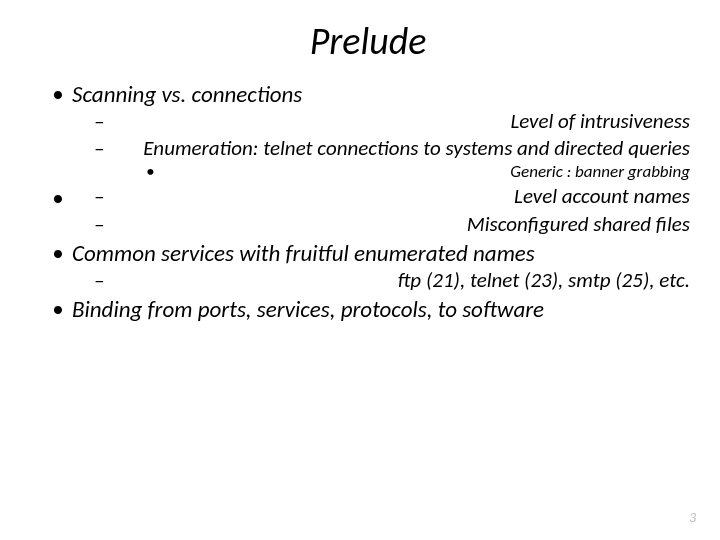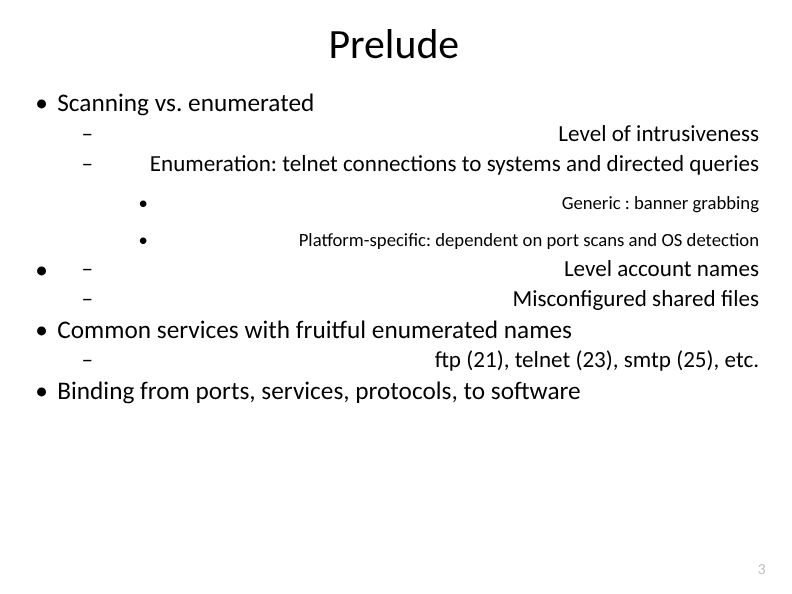--- a/index.html
+++ b/index.html
@@ -8,22 +8,23 @@
     height: 540px;
     background: #fff;
     font-family: Calibri, "Segoe UI", Arial, sans-serif;
     color: #000;
     position: relative;
     overflow: hidden;
   }
   .slide {
     width: 100%;
     height: 100%;
-    padding: 18px 30px 20px 26px;
+    padding: 18px 30px 20px 46px;
     position: relative;
+    font-style: italic;
   }
   .title {
     font-size: 38px;
     font-weight: 400;
     text-align: center;
     margin-bottom: 16px;
   }
   ul { list-style: none; }
   .lvl1 > li {
     font-size: 23px;
@@ -51,21 +52,20 @@
     position: absolute;
     left: 4px;
     top: 0;
   }
   .lvl3 > li {
     font-size: 17px;
     line-height: 1.25;
     padding-left: 22px;
     position: relative;
     margin-bottom: 2px;
-    margin-top: 13px;
   }
   .lvl3 > li::before {
     content: "•";
     position: absolute;
     left: 6px;
     top: 0;
   }
   .lvl2 { margin-left: 18px; }
   .lvl3 { margin-left: 24px; }
   .pagenum {
@@ -77,33 +77,30 @@
   }
 </style>
 </head>
 <body>
 
 <div class="slide">
   <h1 class="title">Prelude</h1>
 
   <ul class="lvl1">
     <li>
-      <span>Scanning vs. enumerated</span>
+      <span>Scanning vs. connections</span>
       <ul class="lvl2">
         <li>
           <span>Level of intrusiveness</span>
         </li>
         <li>
           <span>Enumeration: telnet connections to systems and directed queries</span>
           <ul class="lvl3">
             <li>
               <span>Generic : banner grabbing</span>
-            </li>
-            <li>
-              <span>Platform-specific: dependent on port scans and OS detection</span>
             </li>
           </ul>
         </li>
       </ul>
     </li>
 
     <li>
       <ul class="lvl2">
         <li>
           <span>Level account names</span>

